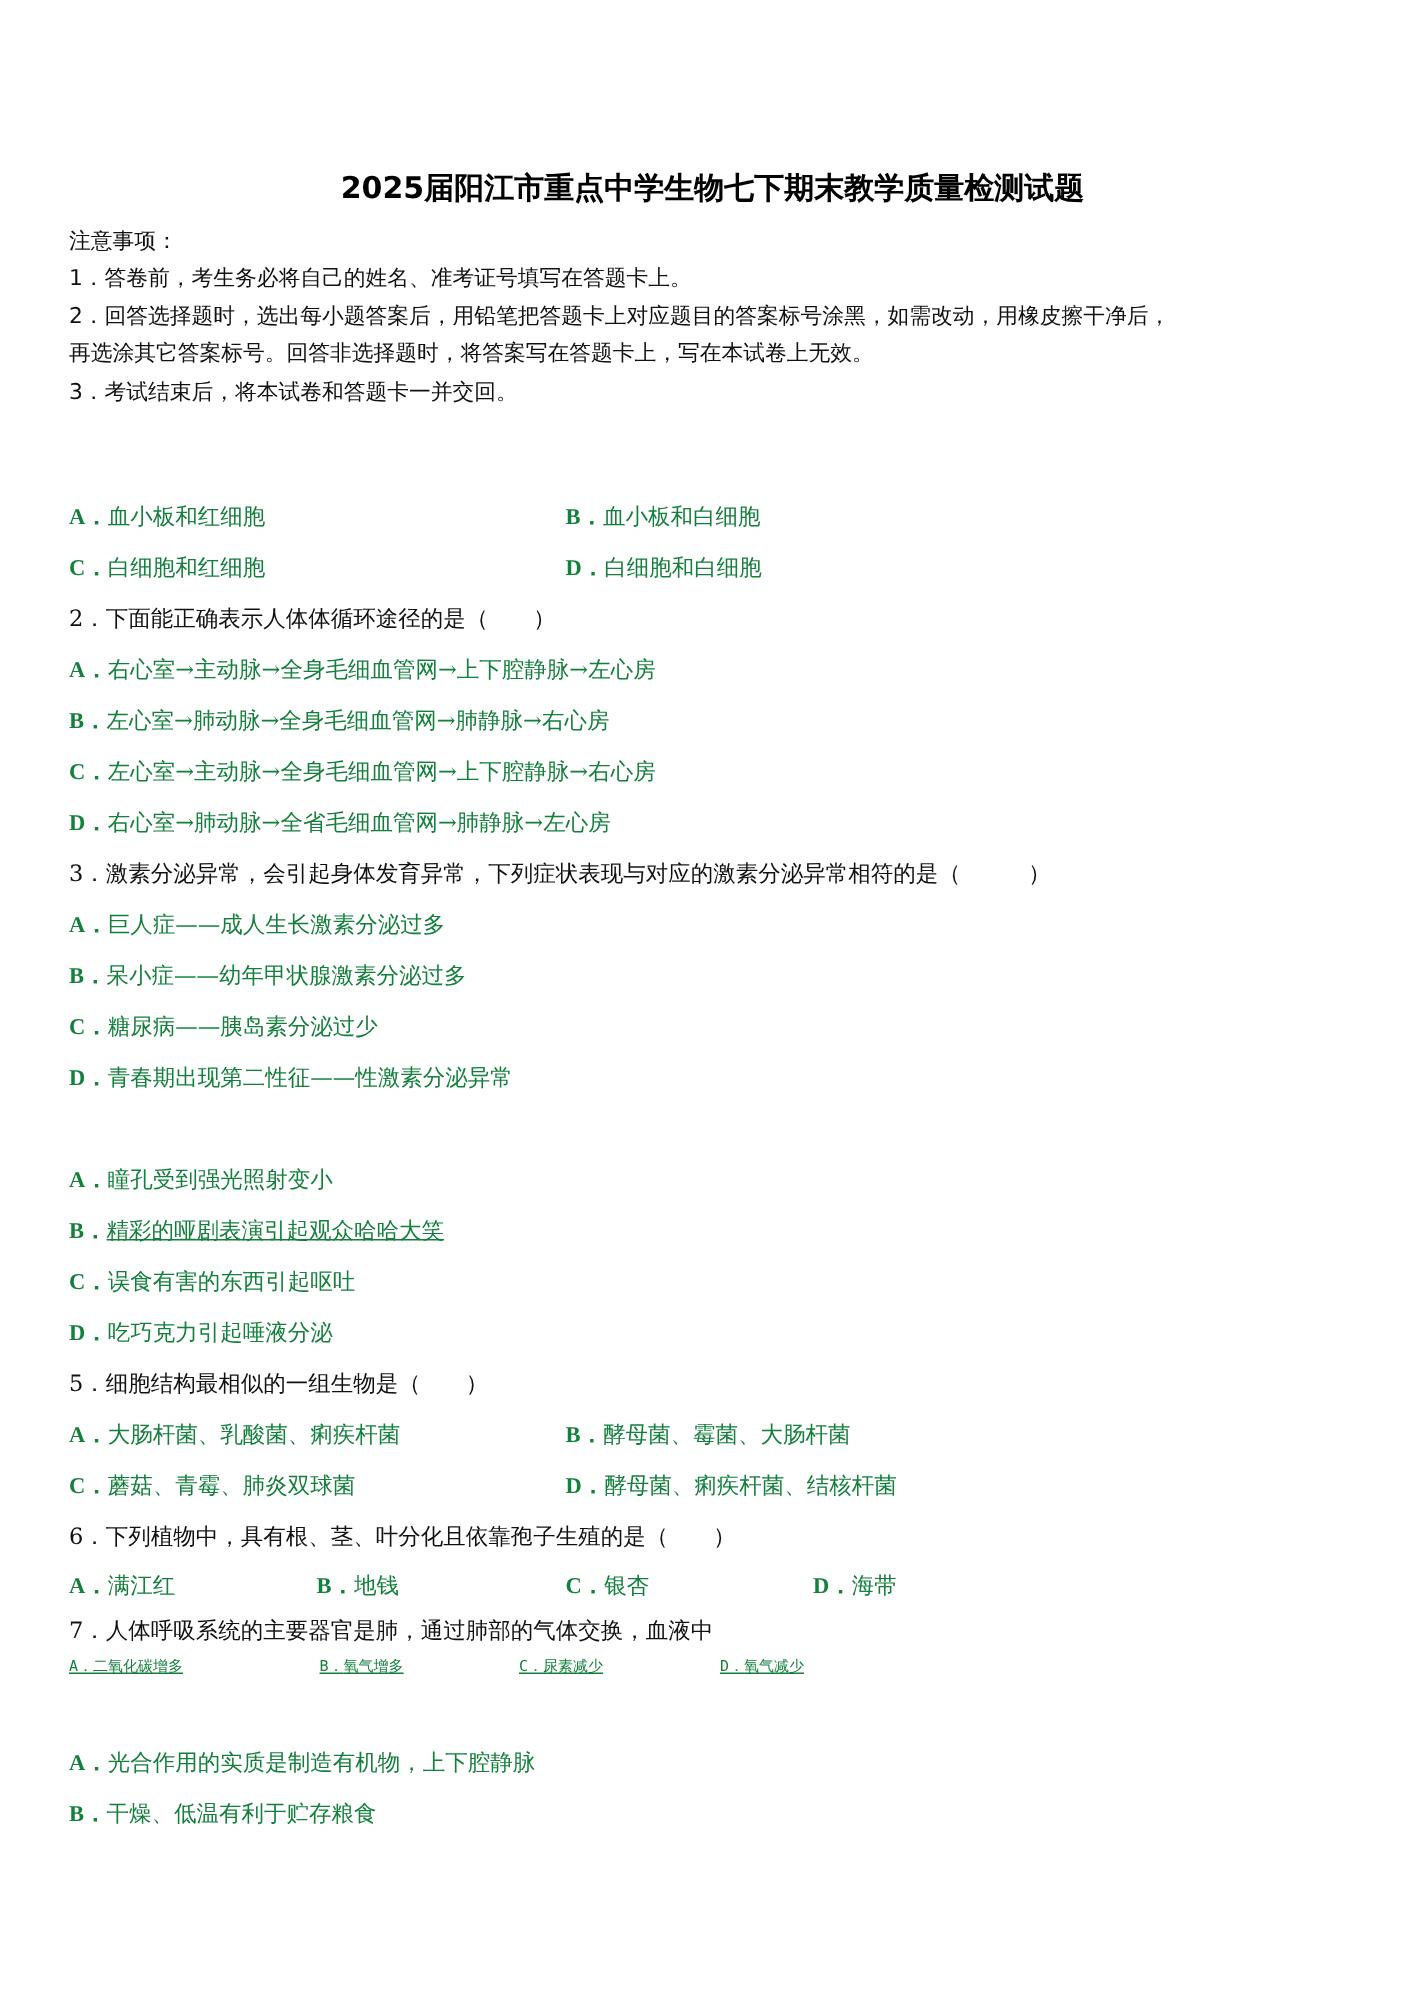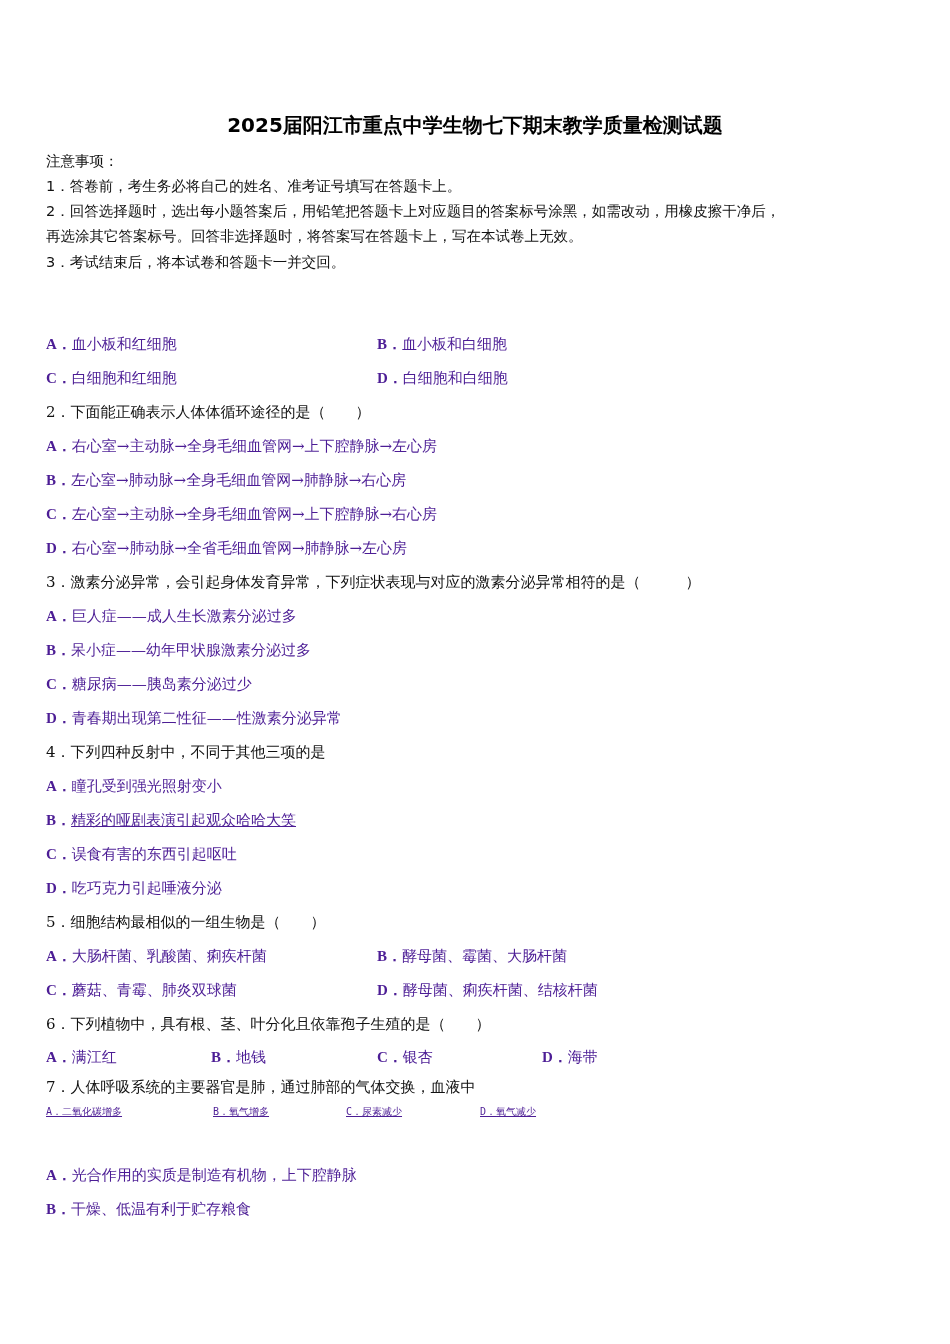--- a/index.html
+++ b/index.html
@@ -49,21 +49,21 @@
     .opt-label {
       font-family: "Liberation Serif", "DejaVu Serif", serif;
       font-weight: bold;
       display: inline-block;
     }
     .opt {
       position: absolute;
       font-size: 15px;
       line-height: 20px;
       white-space: nowrap;
-      color: #4c1d95;
+      color: #15803d;
     }
     .mono {
       font-family: "DejaVu Sans Mono", "Liberation Mono", monospace;
       font-size: 10px;
       text-decoration: underline;
     }
   </style>
 </head>
 <body>
 
@@ -111,21 +111,20 @@
   <div class="opt" style="top:640px; left:46px;">
     <span class="opt-label">B．</span><span>呆小症——幼年甲状腺激素分泌过多</span>
   </div>
   <div class="opt" style="top:674px; left:46px;">
     <span class="opt-label">C．</span><span>糖尿病——胰岛素分泌过少</span>
   </div>
   <div class="opt" style="top:708px; left:46px;">
     <span class="opt-label">D．</span><span>青春期出现第二性征——性激素分泌异常</span>
   </div>
 
-  <div class="line" style="top:742px;">4．下列四种反射中，不同于其他三项的是</div>
   <div class="opt" style="top:776px; left:46px;">
     <span class="opt-label">A．</span><span>瞳孔受到强光照射变小</span>
   </div>
   <div class="opt" style="top:810px; left:46px;text-decoration:underline;">
     <span class="opt-label">B．</span><span>精彩的哑剧表演引起观众哈哈大笑</span>
   </div>
   <div class="opt" style="top:844px; left:46px;">
     <span class="opt-label">C．</span><span>误食有害的东西引起呕吐</span>
   </div>
   <div class="opt" style="top:878px; left:46px;">

